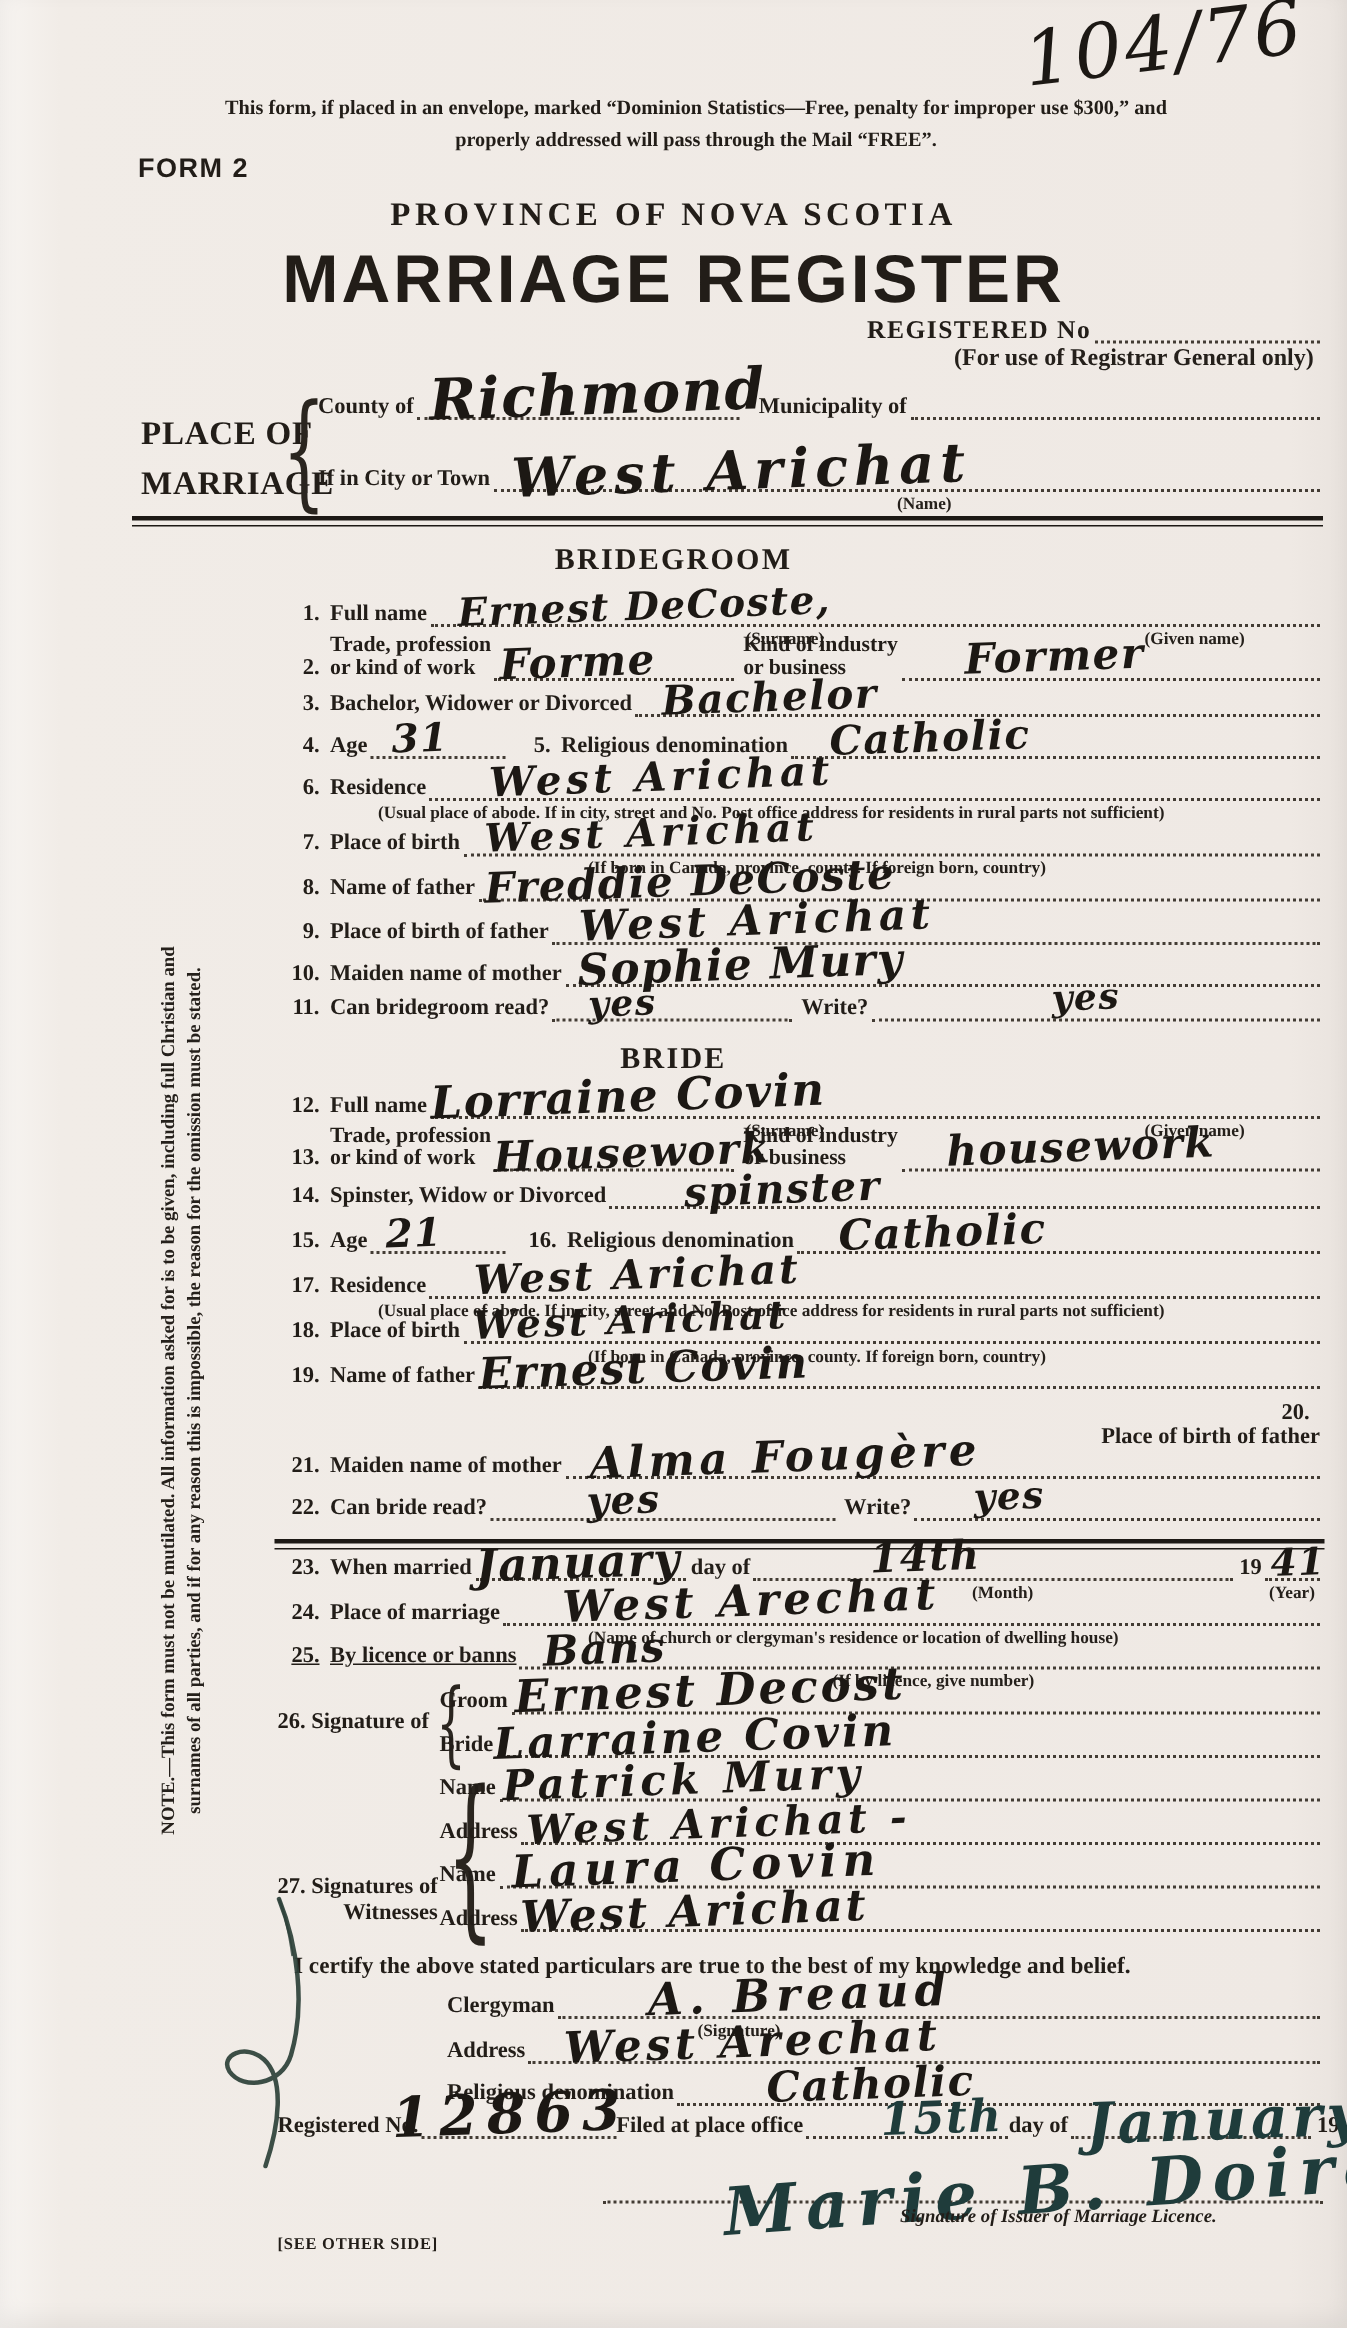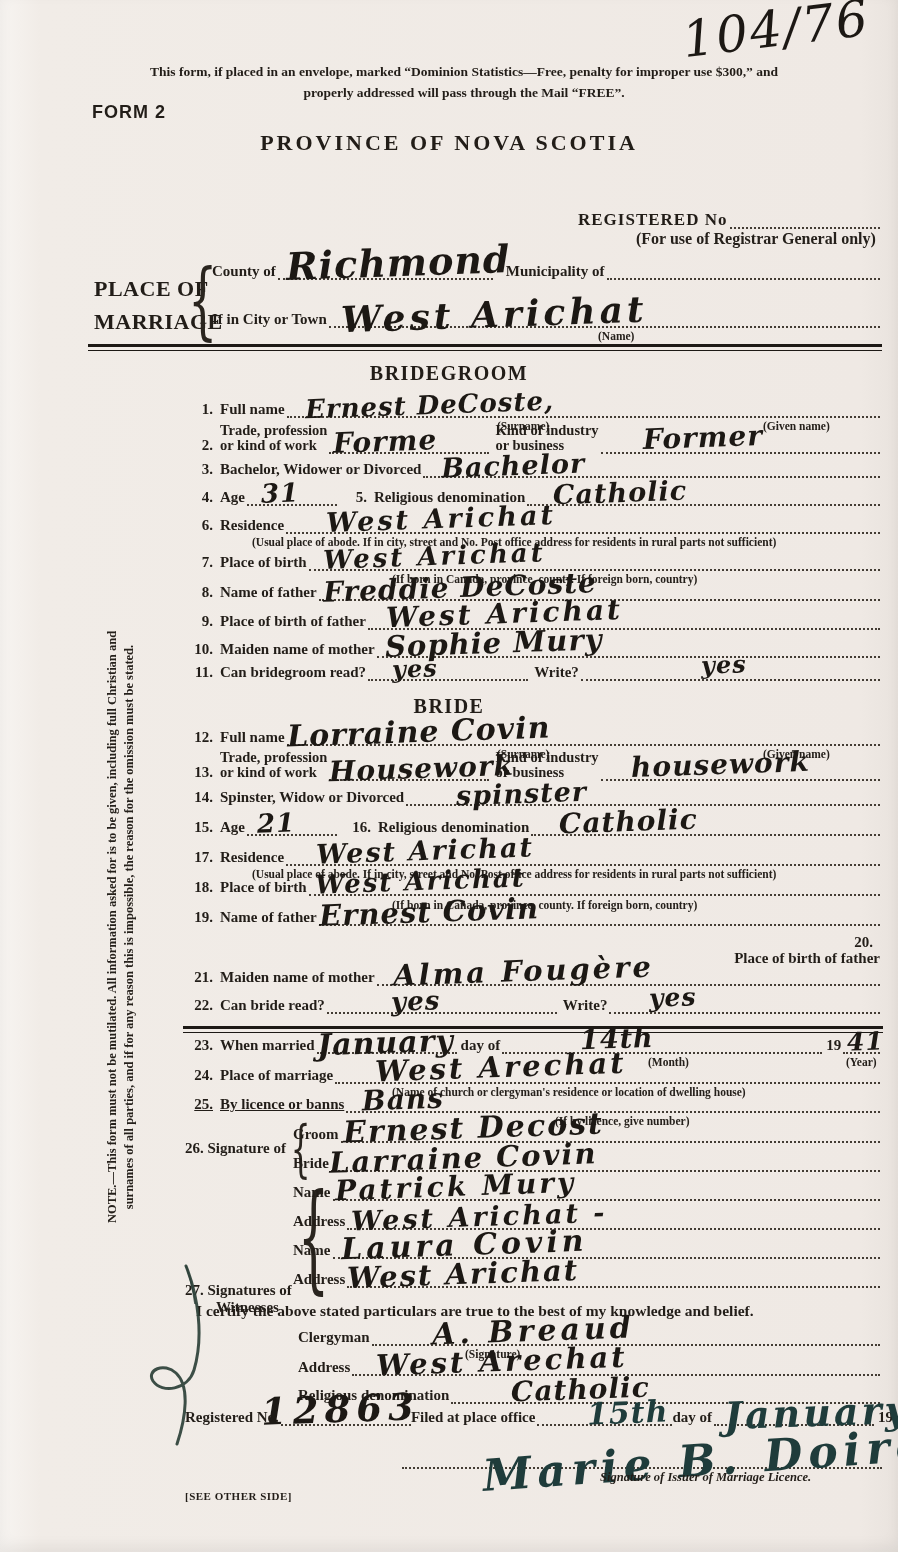--- a/index.html
+++ b/index.html
@@ -79,20 +79,21 @@
 
   <div style="position:absolute; top:62px; left:120px; right:90px; text-align:center; font-size:13.5px; font-weight:bold; line-height:1.55;">
     <span>This form, if placed in an envelope, marked “Dominion Statistics—Free, penalty for improper use $300,” and</span><br>
     <span>properly addressed will pass through the Mail “FREE”.</span>
   </div>
 
   <div style="position:absolute; left:92px; top:102px; font-family:'Liberation Sans',sans-serif; font-weight:bold; font-size:18px; letter-spacing:1px;">FORM 2</div>
 
   <div style="position:absolute; top:130px; width:100%; text-align:center; font-size:22px; font-weight:bold; letter-spacing:3px;">PROVINCE OF NOVA SCOTIA</div>
 
+  <div style="position:absolute; top:160px; width:100%; text-align:center; font-family:'Liberation Sans',sans-serif; font-weight:bold; font-size:45px; letter-spacing:2px;">MARRIAGE REGISTER</div>
 
   <div class="row" style="top:208px; left:578px; right:18px;">
     <span class="lbl" style="font-size:17px; letter-spacing:1px;">REGISTERED No</span>
     <span class="dot"></span>
   </div>
   <div class="subnote" style="top:230px; left:636px; font-size:16px;">(For use of Registrar General only)</div>
 
   <div class="grpLabel" style="left:94px; top:276px; font-size:22px; letter-spacing:.5px;">
     <span>PLACE OF</span><br><span style="display:inline-block; margin-top:7px;">MARRIAGE</span>
   </div>
@@ -373,21 +374,21 @@
       </span>
     </div>
     <div class="line">
       <span class="lbl">Bride</span>
       <span class="dot">
         <span class="hw" style="left:-2px; bottom:-3px; font-size:29px; letter-spacing:2px;">Larraine Covin</span>
       </span>
     </div>
   </div>
 
-  <div class="grpLabel" style="left:185px; top:1282px; text-align:center;">
+  <div class="grpLabel" style="left:185px; top:1250px; text-align:right;">
     <span>27.</span>&nbsp;<span>Signatures of</span><br>
     <span style="display:inline-block; margin-left:18px;">Witnesses</span>
   </div>
   <div class="brace" style="left:276px; top:1178px; font-size:118px; transform:scaleX(.42);">{</div>
   <div class="grp" style="top:1172px; left:293px;">
     <div class="line">
       <span class="lbl">Name</span>
       <span class="dot">
         <span class="hw" style="left:2px; bottom:-2px; font-size:28px; letter-spacing:3px;">Patrick Mury</span>
       </span>

